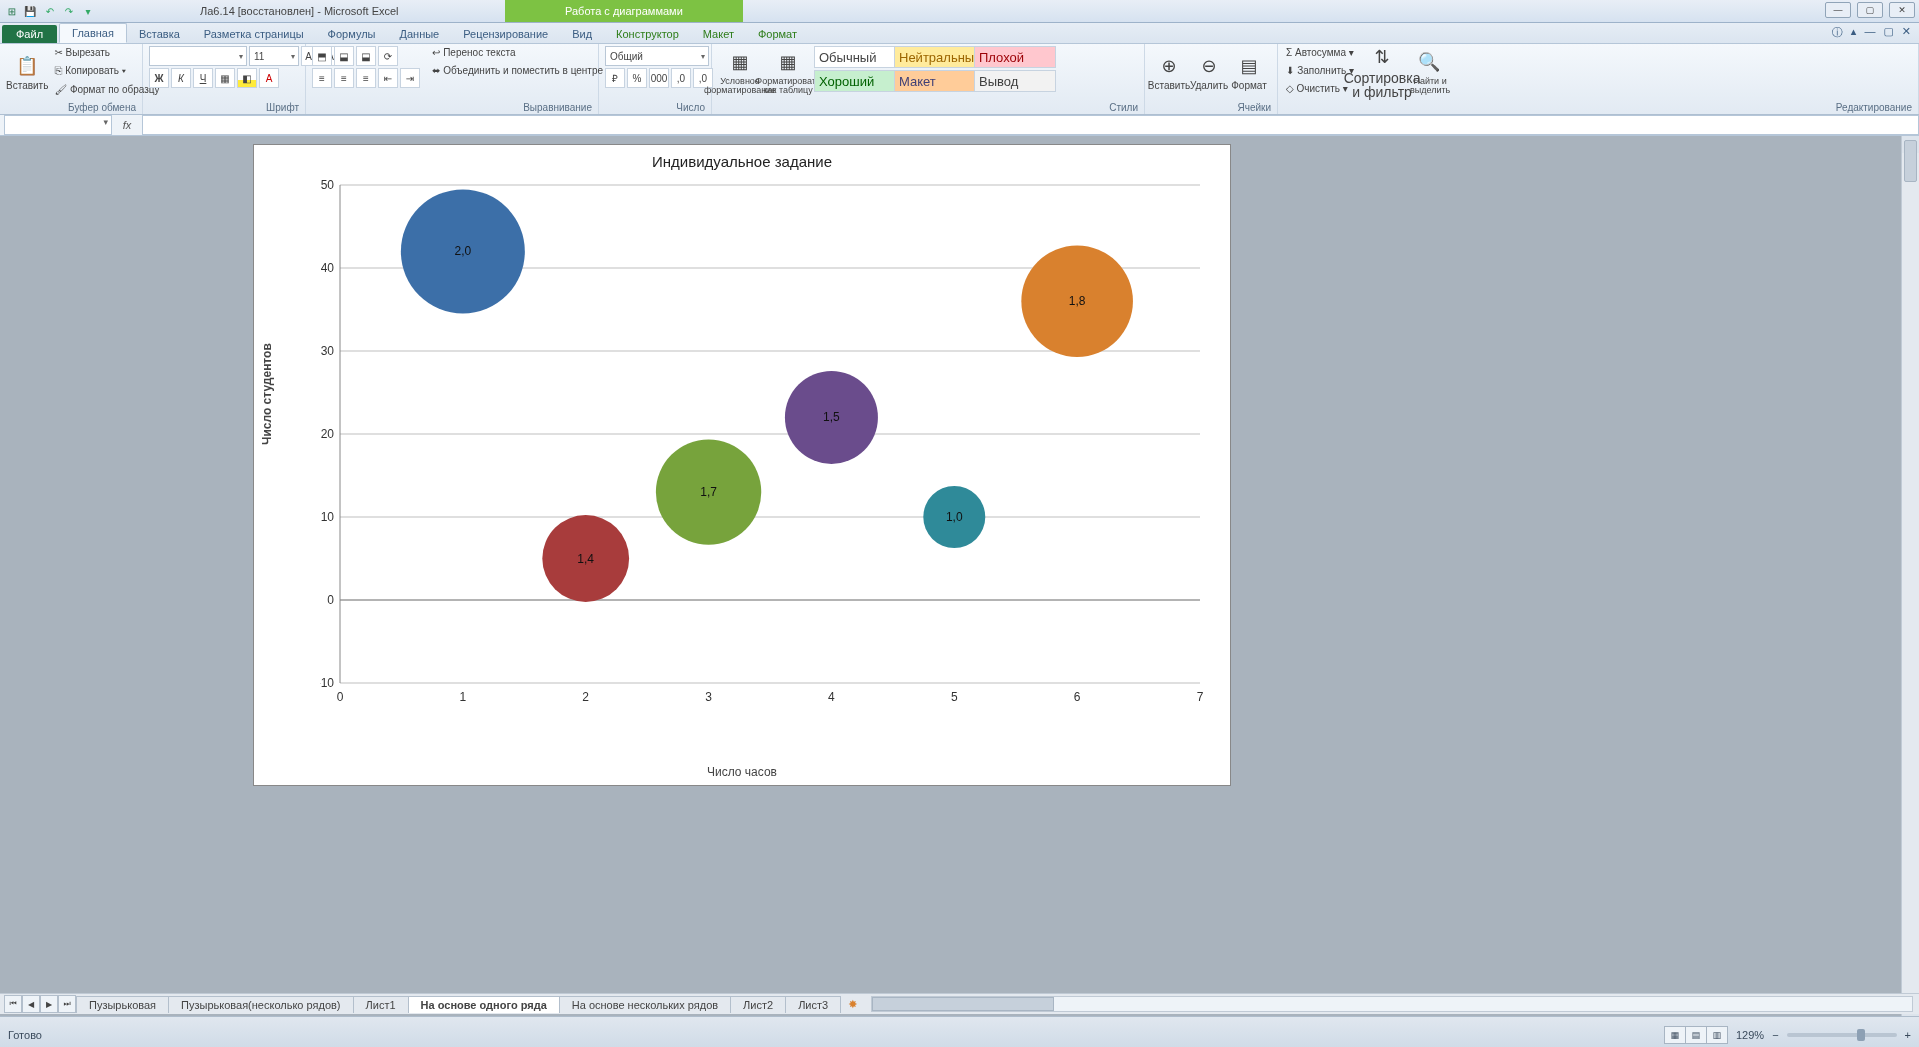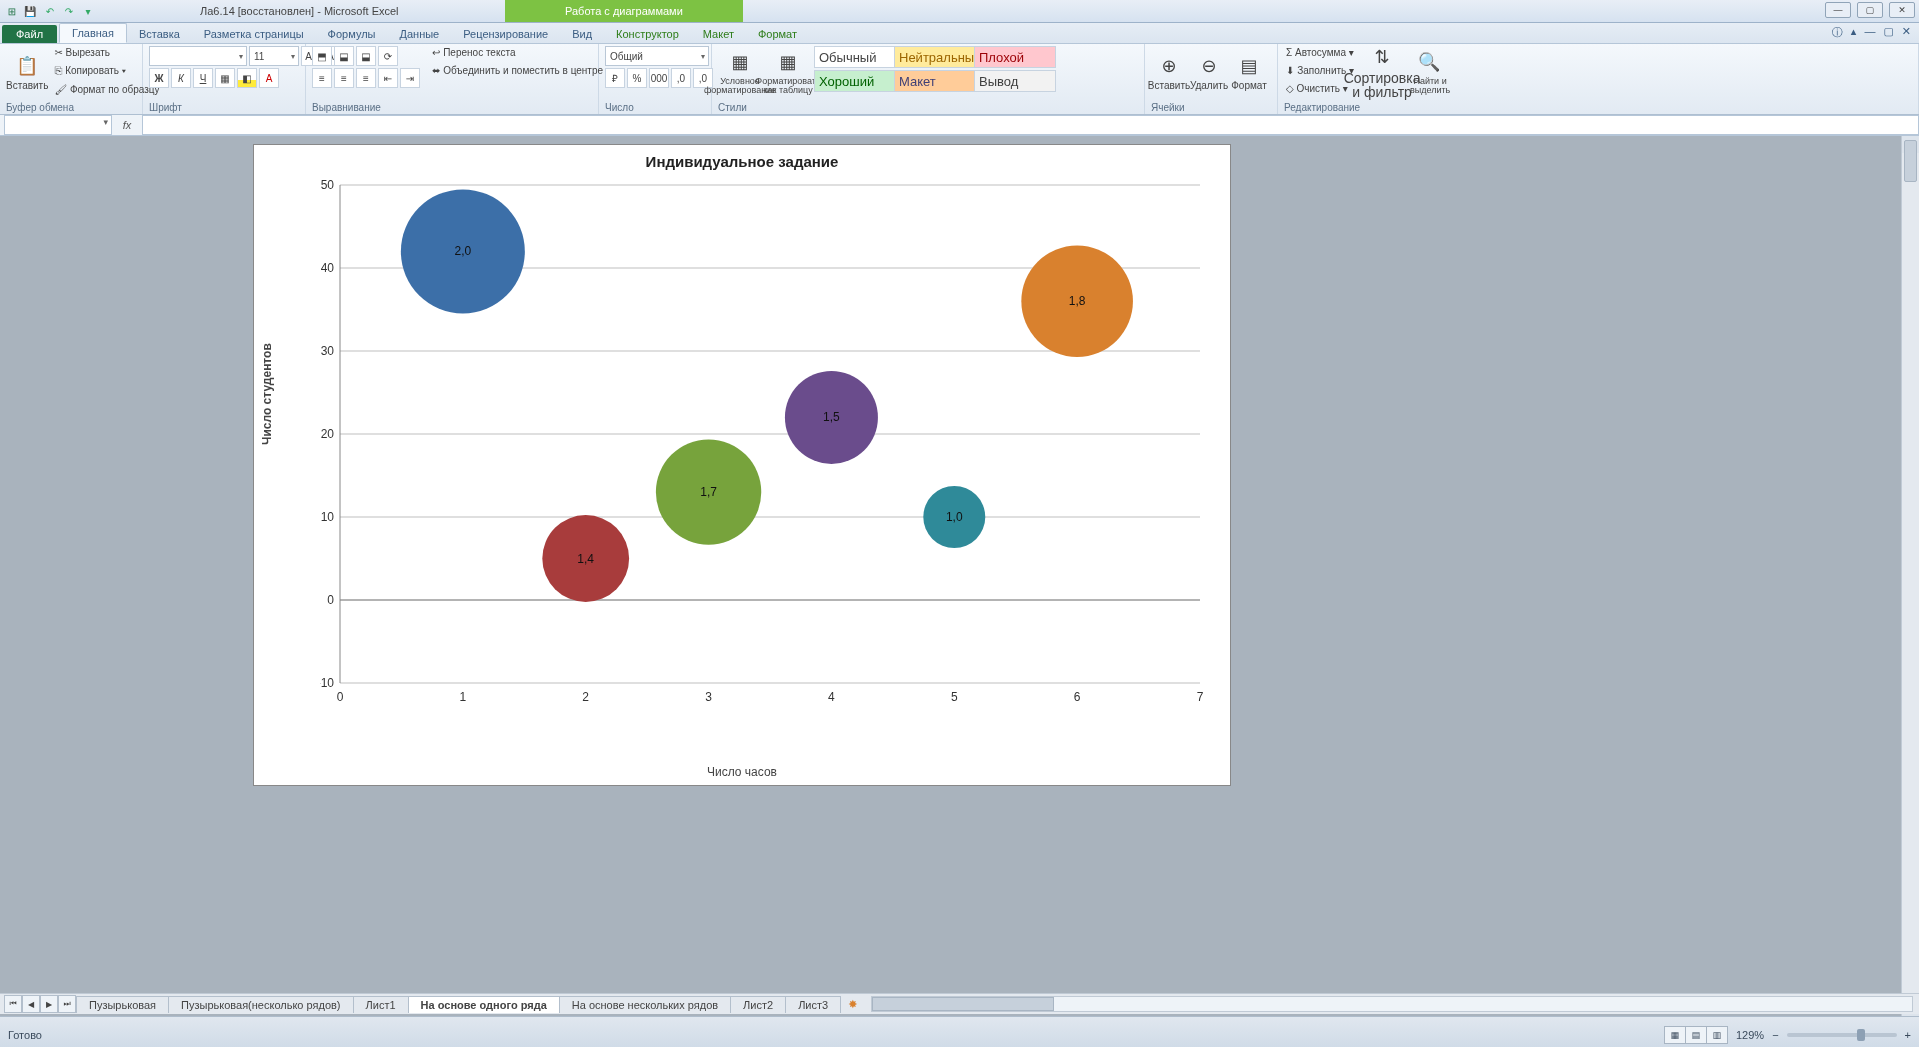--- a/index.html
+++ b/index.html
@@ -12,40 +12,40 @@
 .titlebar .win-controls span{width:24px;height:14px;border:1px solid #90a4b8;background:#e8eef6;display:flex;align-items:center;justify-content:center;font-size:9px;border-radius:2px}
 .tabs{height:20px;background:linear-gradient(#e6edf5,#dbe5f0);display:flex;align-items:flex-end;border-bottom:1px solid #b5c6d8;padding-left:2px;position:relative}
 .tab{padding:3px 12px;color:#3b5d82;cursor:pointer}
 .tab.file{background:#217346;color:#fff;border-radius:2px 2px 0 0;padding:3px 14px;margin-right:2px}
 .tab.active{background:#f5f9fd;border:1px solid #b5c6d8;border-bottom:1px solid #f5f9fd;border-radius:2px 2px 0 0}
 .tab.ctx{color:#2e7d1a}
 .tabs .help-icons{position:absolute;right:8px;top:2px;display:flex;gap:8px;color:#3b5d82}
 .ribbon{height:70px;background:linear-gradient(#f4f8fc,#e2eaf3);border-bottom:1px solid #aebfd1;display:flex}
 .group{border-right:1px solid #cdd9e6;display:flex;flex-direction:column;padding:2px 6px 0 6px}
 .group-body{flex:1;display:flex;align-items:flex-start;gap:4px}
-.group-label{text-align:left;font-size:10px;color:#5a6f85;padding:1px 0}
+.group-label{text-align:right;font-size:10px;color:#5a6f85;padding:1px 0}
 .big-btn{display:flex;flex-direction:column;align-items:center;justify-content:center;width:44px;height:54px;gap:2px;font-size:10px;text-align:center;line-height:1.05}
 .big-btn .ic{width:24px;height:24px;display:flex;align-items:center;justify-content:center;font-size:18px}
 .menu-col{display:flex;flex-direction:column;gap:5px;font-size:10px}
 .menu-col div{padding:1px 2px;white-space:nowrap}
 .mini-row{display:flex;gap:2px;align-items:center}
 .mini-row span{width:18px;height:18px;border:1px solid #c7d3e0;background:#fff;display:flex;align-items:center;justify-content:center;font-size:10px}
 .fontbox{display:flex;flex-direction:column;gap:2px}
 .sel{height:18px;border:1px solid #b9c7d6;background:#fff;font-size:10px;padding:0 14px 0 4px;display:flex;align-items:center;position:relative}
 .sel::after{content:"▾";position:absolute;right:3px;color:#666;font-size:8px}
 .style-cell{width:76px;height:20px;border:1px solid #c7d3e0;background:#fff;font-size:13px;display:flex;align-items:center;padding-left:4px}
 .style-grid{display:grid;grid-template-columns:repeat(3,78px);grid-template-rows:22px 22px;gap:2px}
 .fx-bar{height:20px;background:#eef3f8;border-bottom:1px solid #b5c6d8;display:flex;align-items:center}
 .namebox{width:106px;height:18px;border:1px solid #b5c6d8;background:#fff;margin-left:4px;position:relative}
 .namebox::after{content:"▾";position:absolute;right:3px;top:1px;color:#666;font-size:9px}
 .fx-lbl{width:30px;text-align:center;font-style:italic;color:#555}
 .fx-input{flex:1;height:18px;border:1px solid #b5c6d8;background:#fff}
 .work{position:relative;height:880px;background:#a9b3bd;overflow:hidden}
 .chart-wrap{position:absolute;left:253px;top:8px;width:976px;height:640px;background:#fff;border:1px solid #888}
-.chart-title{text-align:center;font-weight:bold;font-size:15px;color:#222;padding:8px 0 4px 0}
+.chart-title{text-align:center;font-weight:normal;font-size:15px;color:#222;padding:8px 0 4px 0}
 .plot{position:absolute;left:66px;top:34px;width:890px;height:560px}
 .axis-y-label{position:absolute;left:6px;top:300px;transform:rotate(-90deg);transform-origin:left top;font-weight:bold;font-size:12px;white-space:nowrap}
 .axis-x-label{position:absolute;left:0;right:0;bottom:6px;text-align:center;font-weight:normal;font-size:12px}
 .vscroll{position:absolute;right:0;top:0;bottom:0;width:17px;background:#e4e9ef;border-left:1px solid #c0cad5}
 .vscroll .thumb{position:absolute;left:2px;right:2px;top:4px;height:40px;background:#c6d0db;border:1px solid #a8b5c3;border-radius:2px}
 .vscroll .arr{position:absolute;left:0;right:0;height:17px;display:flex;align-items:center;justify-content:center;color:#556;font-size:9px;background:#dde4ec}
 .sheet-tabs{position:absolute;left:0;right:0;bottom:2px;height:20px;background:#e4e9ef;display:flex;align-items:center;border-top:1px solid #c0cad5;font-size:11px}
 .sheet-tabs .nav{display:flex;gap:0;margin-left:4px}
 .sheet-tabs .nav span{width:16px;height:16px;border:1px solid #b3bfcc;background:#eef3f8;display:flex;align-items:center;justify-content:center;font-size:8px}
 .sheet-tabs .tabset{display:flex;}

